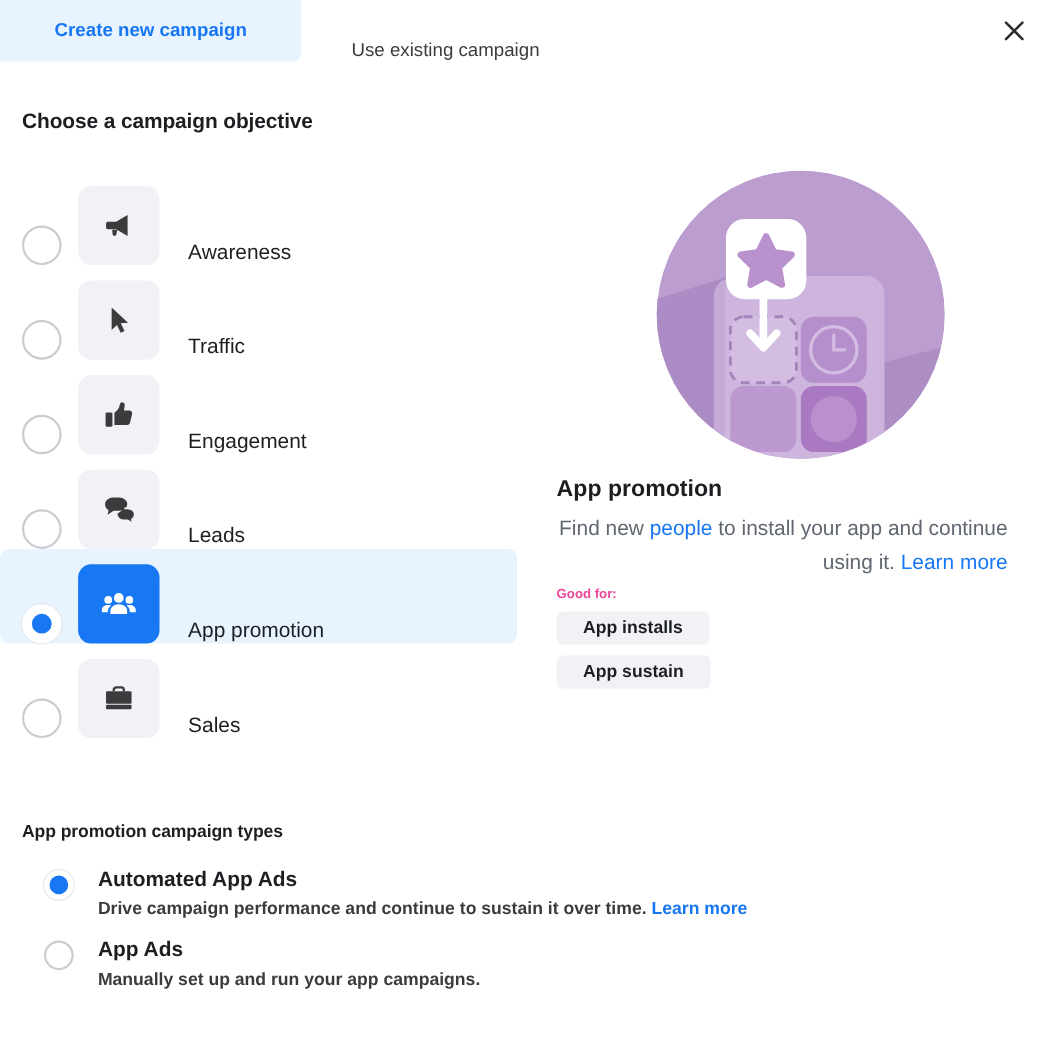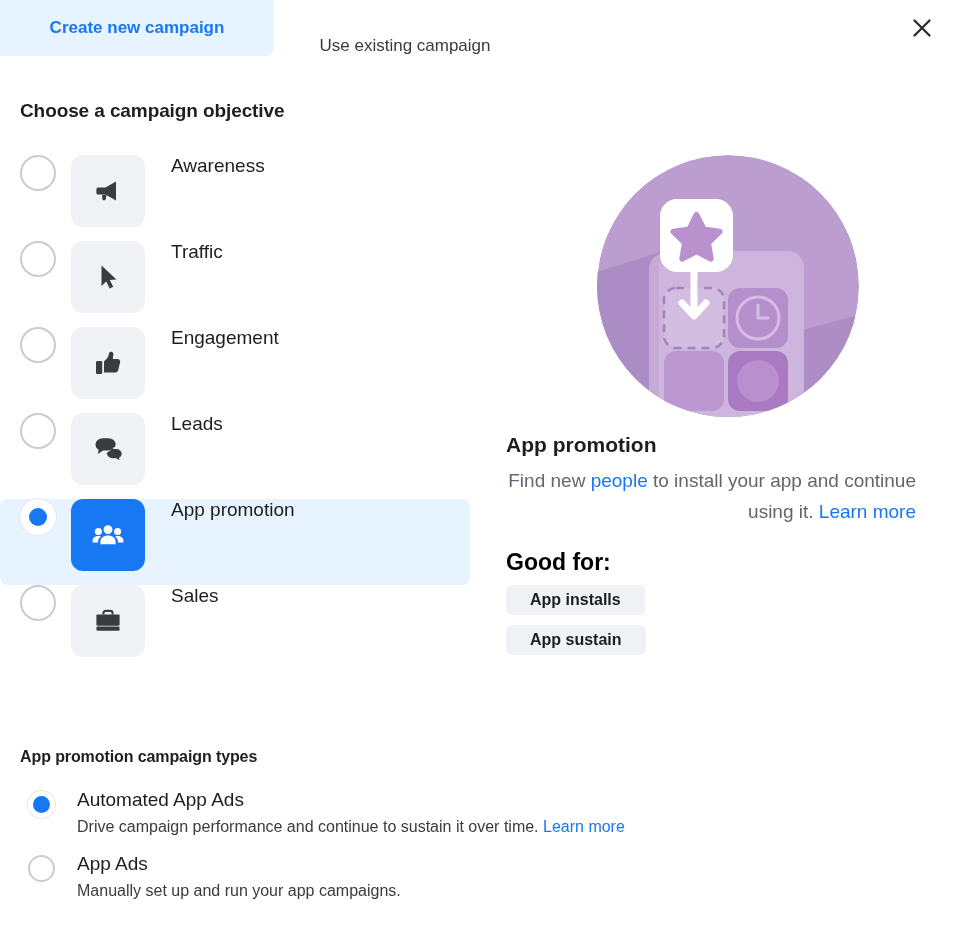--- a/index.html
+++ b/index.html
@@ -83,21 +83,21 @@
   .objective-list {
     position: absolute;
     left: 0;
     top: 155px;
     width: 480px;
   }
   .objective-row {
     position: relative;
     height: 86px;
     display: flex;
-    align-items: flex-start;
+    align-items: flex-end;
     box-sizing: border-box;
     cursor: pointer;
   }
   .objective-row.selected {
     background: #e7f3ff;
     border-radius: 8px;
     width: 470px;
   }
   .radio-outer {
     position: relative;
@@ -177,45 +177,46 @@
     line-height: 31px;
     color: #606770;
     text-align: right;
   }
   .detail-desc a {
     color: #1877f2;
     text-decoration: none;
     cursor: pointer;
   }
   .good-for {
-    margin-top: 22px;
+    margin-top: 6px;
     margin-left: 6px;
-    font-size: 23px;
-    font-weight: bold;
-    color: #000000;
+    font-size: 12px;
+    font-weight: bold;
+    color: #ec4899;
   }
   .tag-list { margin-top: 9px; margin-left: 6px; }
   .tag {
     display: inline-block;
     background: #f0f2f5;
     border-radius: 5px;
     padding: 6px 24px;
     font-size: 16px;
     font-weight: bold;
     color: #1c1e21;
     margin-bottom: 10px;
   }
   .tag-row { display: block; }
 
   
   .types-list {
     position: absolute;
-    left: 4px;
+    left: 16px;
     top: 788px;
     width: 800px;
+    font-weight: bold;
   }
   .type-row {
     position: relative;
     display: flex;
     align-items: flex-start;
     margin-bottom: 14px;
     cursor: pointer;
   }
   .radio-sm {
     position: relative;

